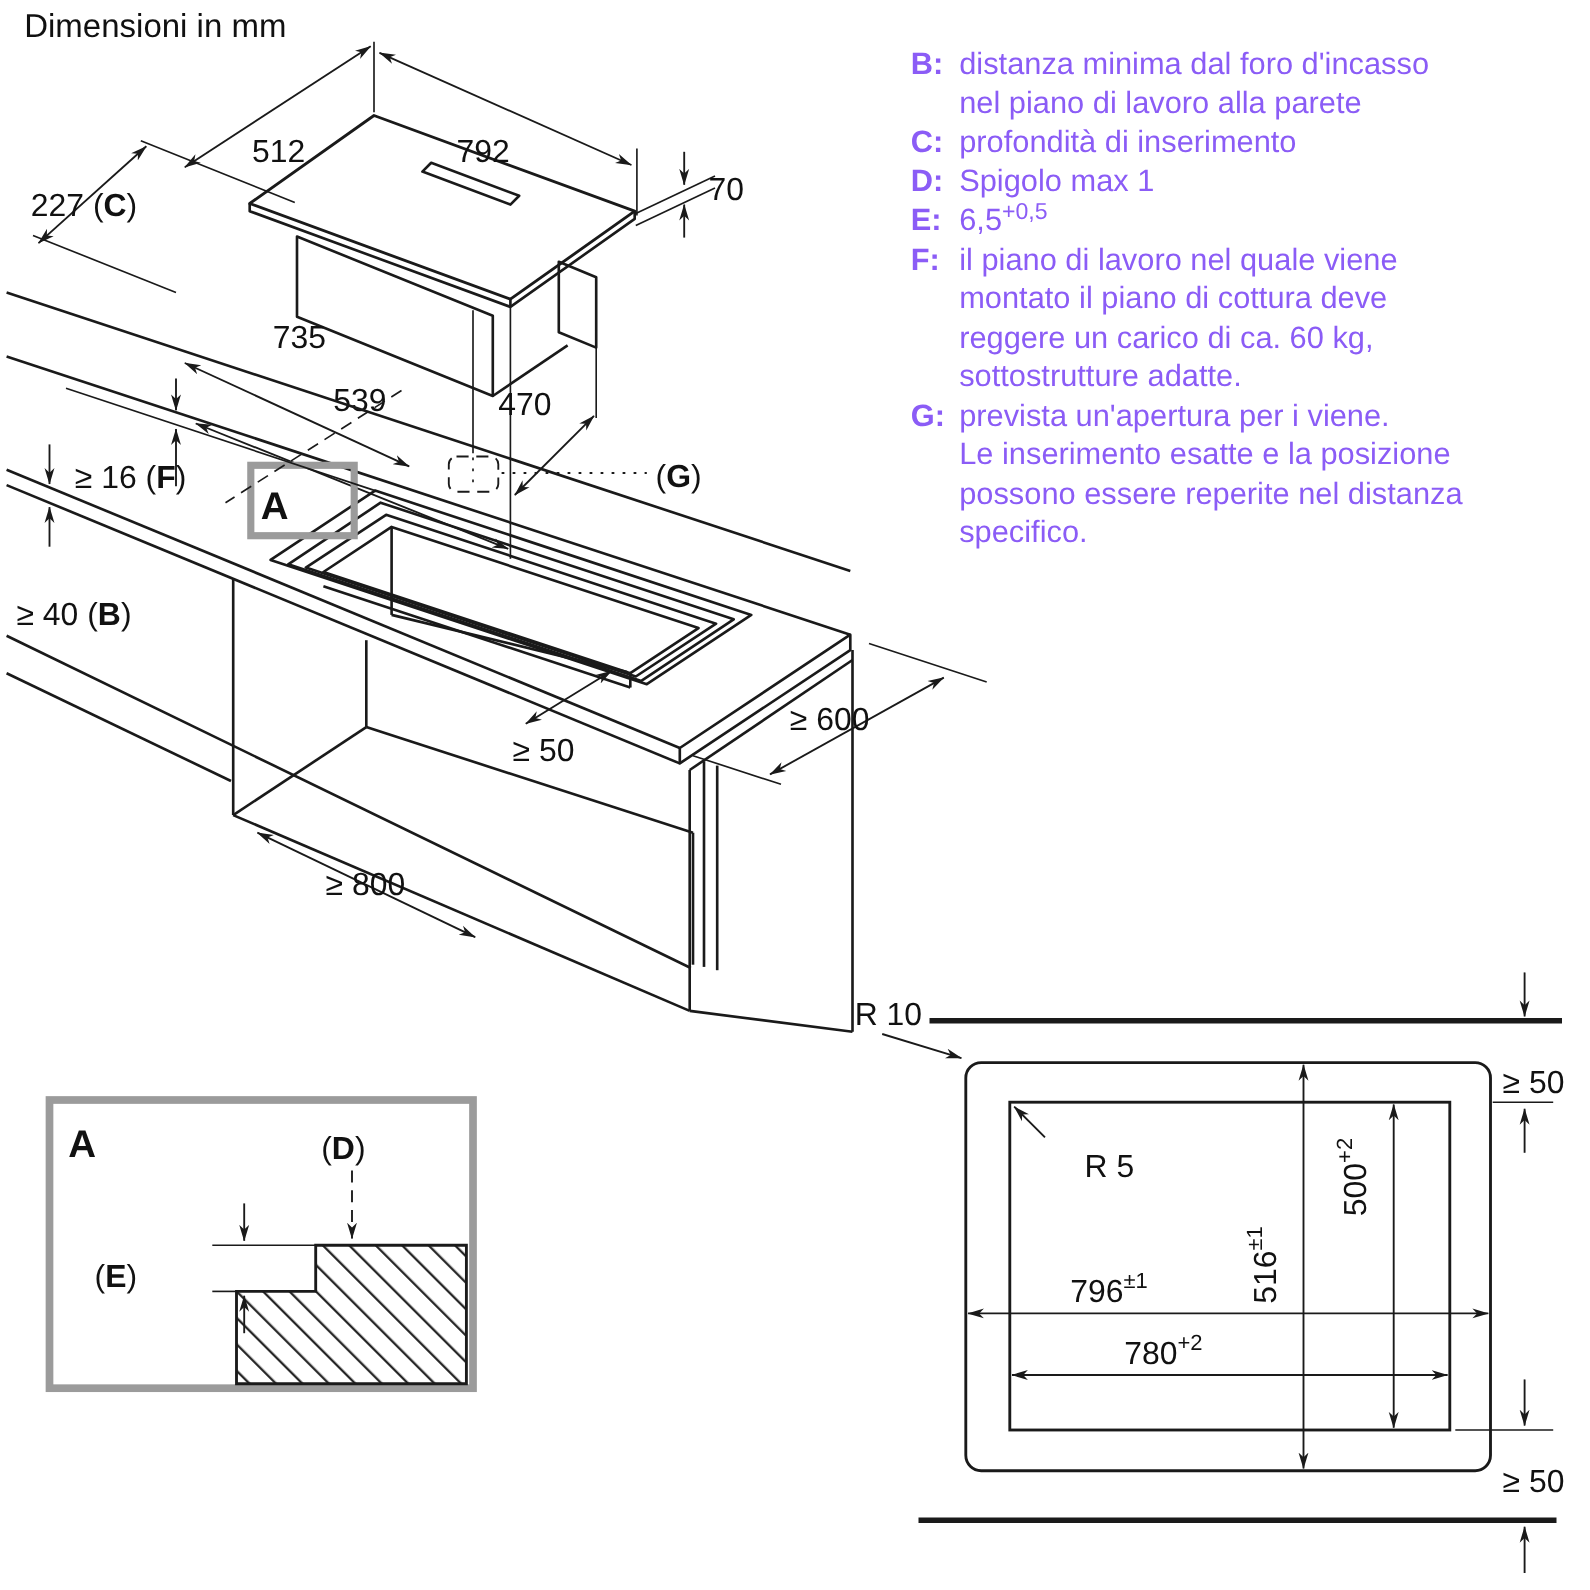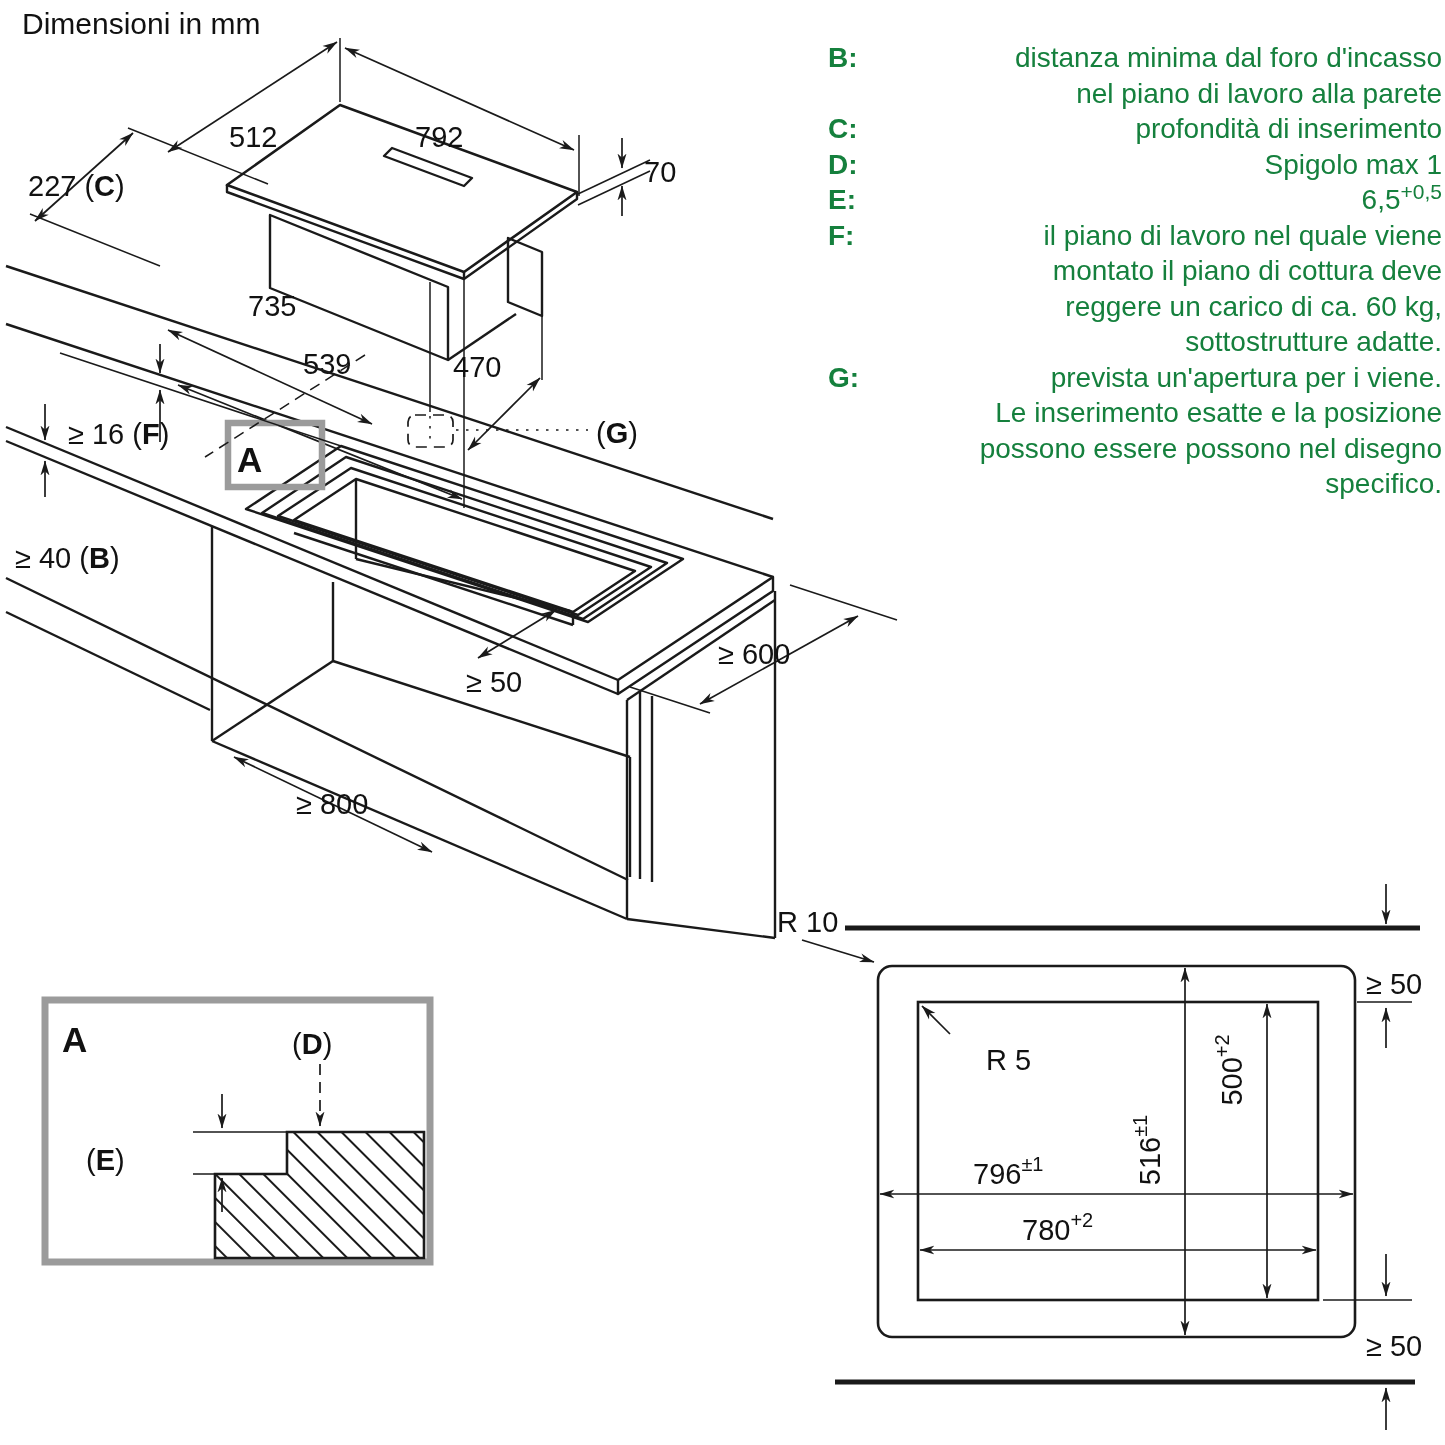--- a/index.html
+++ b/index.html
@@ -1,38 +1,38 @@
 <!DOCTYPE html>
 <html><head>
 <meta charset="utf-8">
 <style>
   html,body{margin:0;padding:0;background:#fff;}
   #stage{position:relative;width:1445px;height:1445px;background:#fff;overflow:hidden;
-         font-family:"Liberation Sans",sans-serif;color:#15803d;}
+         font-family:"Liberation Sans",sans-serif;color:#8b5cf6;}
   #drawing{position:absolute;left:0;top:0;}
   
   .ln   {stroke:#1a1a1a;stroke-width:2.4;fill:none;stroke-linejoin:round;}
   .ln3  {stroke:#1a1a1a;stroke-width:2.6;fill:#fff;stroke-linejoin:round;}
   .thin {stroke:#1a1a1a;stroke-width:1.5;fill:none;}
   .dim  {stroke:#1a1a1a;stroke-width:1.7;fill:none;}
   .thick{stroke:#1a1a1a;stroke-width:5;fill:none;}
   .gray {stroke:#9b9b9b;stroke-width:6.5;fill:none;}
   .dash {stroke-dasharray:11 7;}
   .dot  {stroke-dasharray:2.5 7.5;}
   .lb   {font:29px "Liberation Sans",sans-serif;fill:#111;}
   .lbB  {font-weight:bold;}
   .big  {font:bold 35px "Liberation Sans",sans-serif;fill:#111;}
   .ttl  {font:30px "Liberation Sans",sans-serif;fill:#111;}
   .sup  {font-size:20px;}
   
   .legend{position:absolute;left:828px;top:40px;width:614px;
           font-size:28px;line-height:35.5px;}
   .lg-entry{display:grid;grid-template-columns:44px 1fr;}
   .lg-key{font-weight:bold;}
-  .lg-line{display:block;text-align:right;}
+  .lg-line{display:block;}
   .lg-text sup{font-size:21px;line-height:0;}
 </style>
 </head>
 <body>
 
 <div id="stage">
 
 <svg id="drawing" width="1445" height="1445" viewBox="0 0 1445 1445">
   <defs>
     <marker id="ah" viewBox="0 0 14 10" markerWidth="15" markerHeight="11" refX="13.5" refY="5" orient="auto-start-reverse" markerUnits="userSpaceOnUse">
@@ -234,19 +234,19 @@
       <span class="lg-line">montato il piano di cottura deve</span>
       <span class="lg-line">reggere un carico di ca. 60 kg,</span>
       <span class="lg-line">sottostrutture adatte.</span>
     </span>
   </div>
   <div class="lg-entry">
     <span class="lg-key"><span>G</span>:</span>
     <span class="lg-text">
       <span class="lg-line">prevista un'apertura per i viene.</span>
       <span class="lg-line">Le inserimento esatte e la posizione</span>
-      <span class="lg-line">possono essere possono nel disegno</span>
+      <span class="lg-line">possono essere reperite nel distanza</span>
       <span class="lg-line">specifico.</span>
     </span>
   </div>
 </div>
 
 </div>
 
 </body></html>

